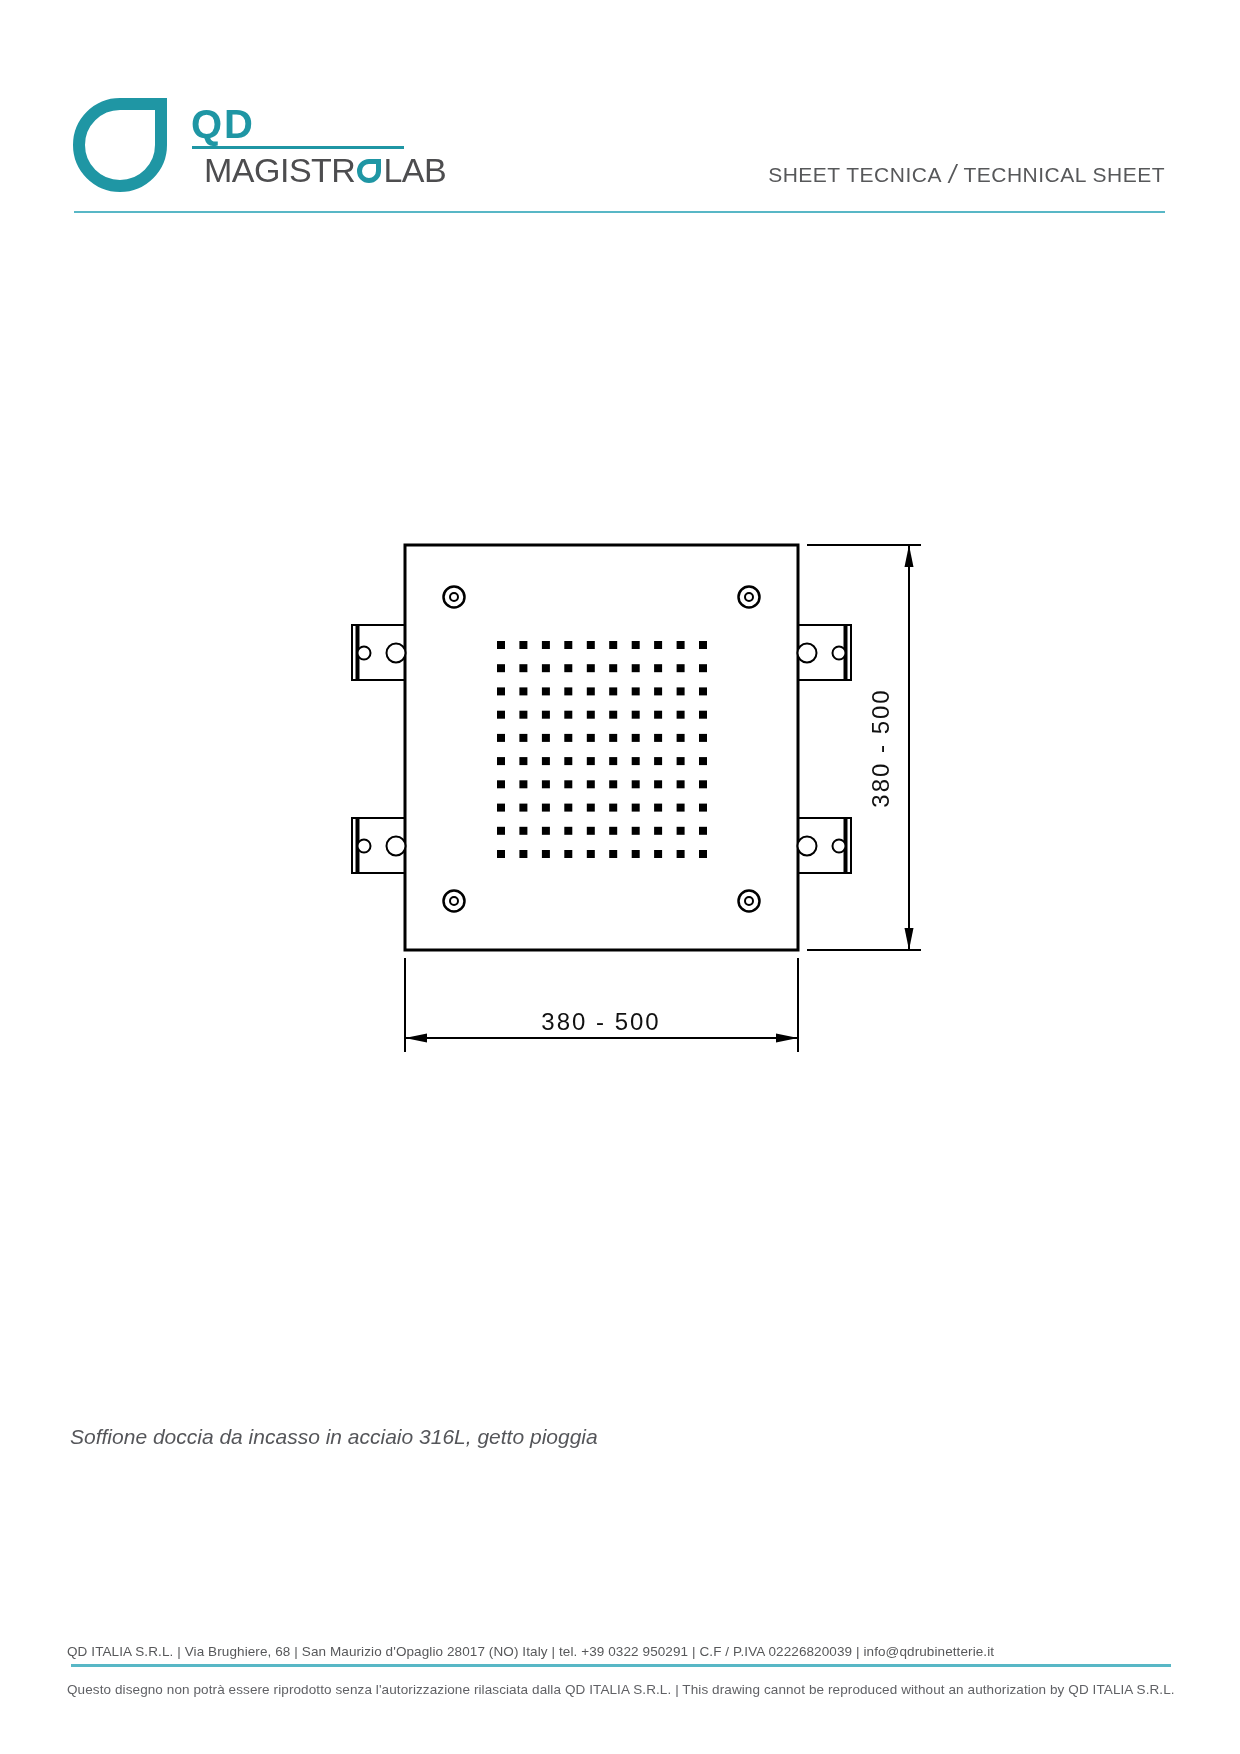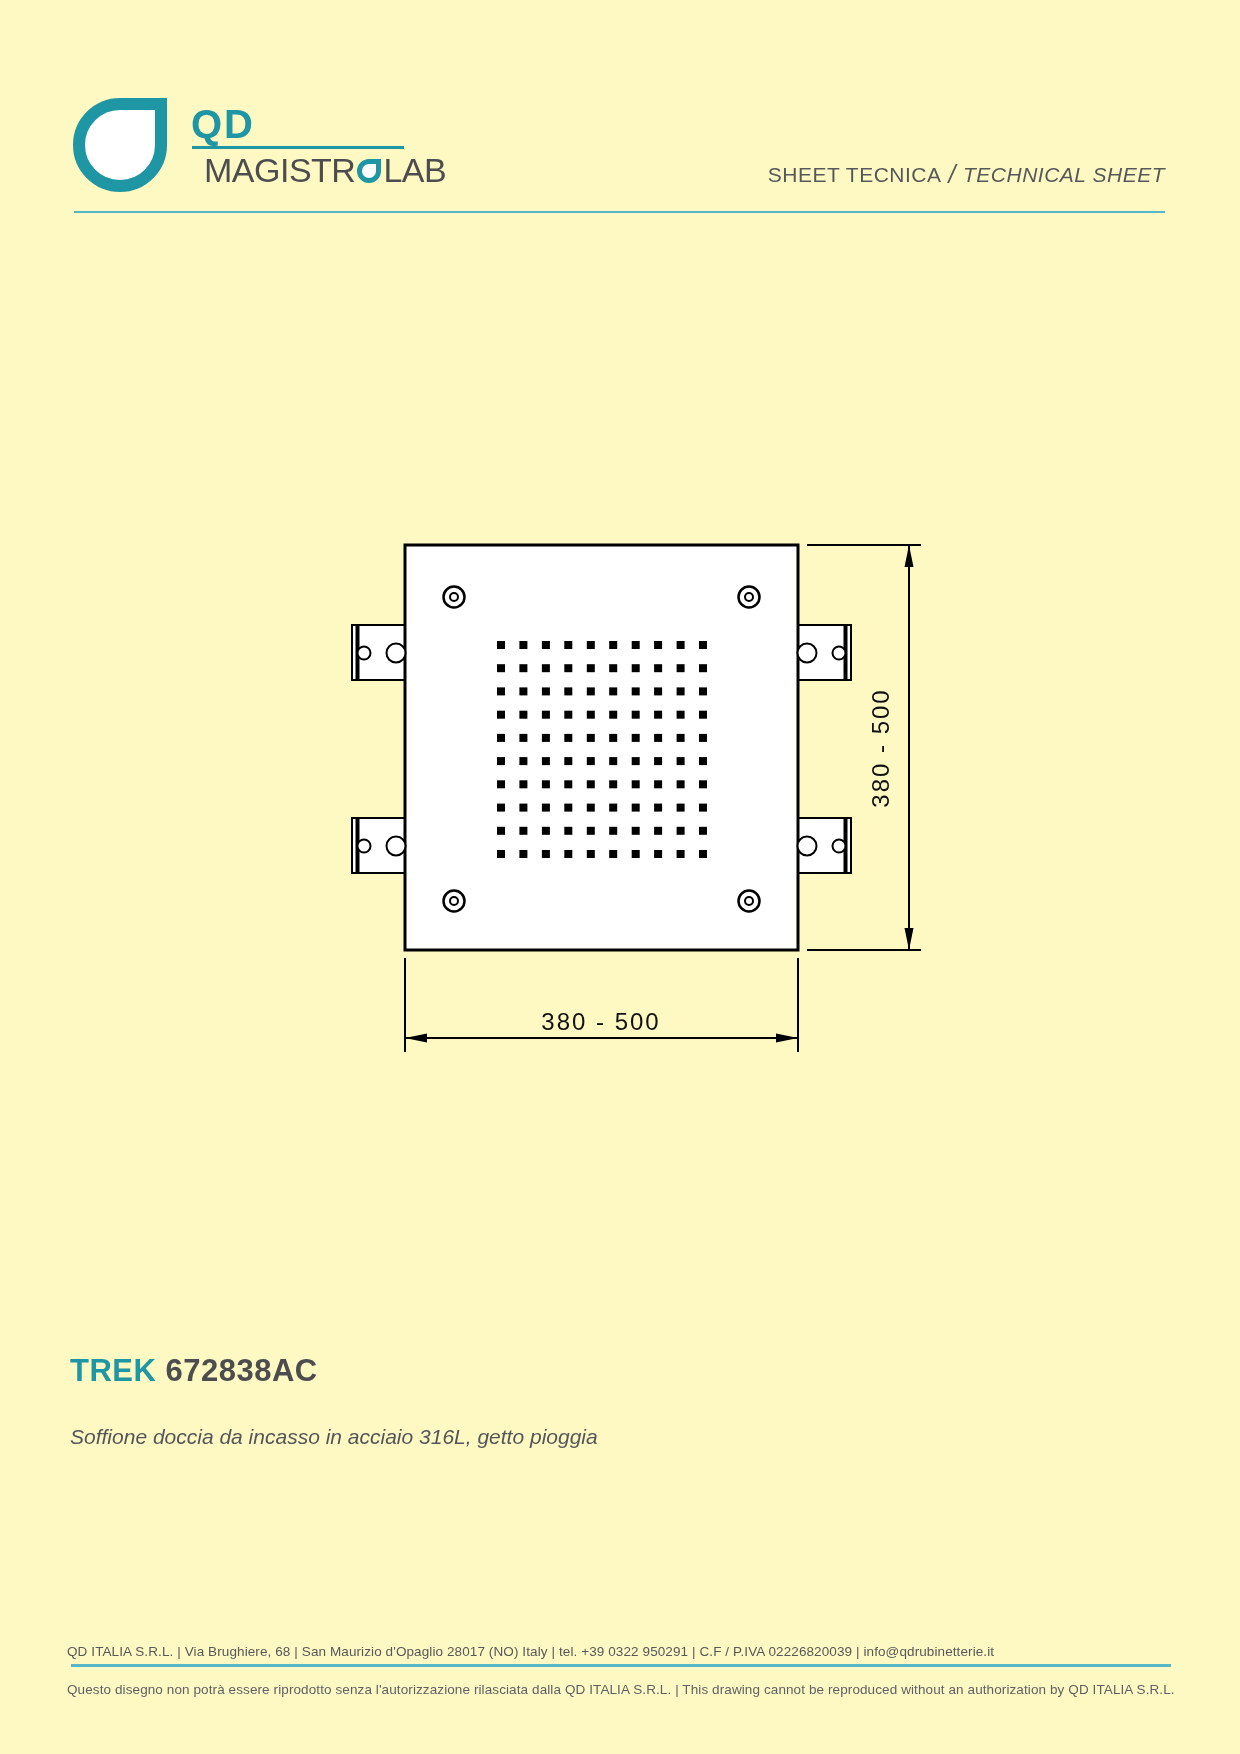--- a/index.html
+++ b/index.html
@@ -1,17 +1,17 @@
 <!DOCTYPE html>
 <html style="--teal: #1F96A4; --divider_teal: #58B7C6; --text_dark: #4D4D4F; --text_gray: #57585A; --line: #000000;"><head>
 <meta charset="utf-8">
 <style>
   html,body{margin:0;padding:0;background:#e8e8e8;}
   .page{
-    position:relative;width:1240px;height:1754px;background:#fef9c3;
+    position:relative;width:1240px;height:1754px;background:#ffffff;
     font-family:"Liberation Sans",sans-serif;overflow:hidden;margin:0 auto;
   }
   
   .drop-icon{
     position:absolute;left:73px;top:98px;width:70px;height:70px;
     border:12px solid var(--teal,#1F96A4);
     border-radius:50% 0 50% 50%;
     background:#fff;
   }
   .logo-qd{
@@ -30,21 +30,21 @@
     display:inline-block;width:14px;height:14px;
     border:5px solid var(--teal,#1F96A4);
     border-radius:50% 0 50% 50%;
     margin:0 2px;vertical-align:-1px;background:#fff;
   }
   .sheet-label{
     position:absolute;top:160px;right:75px;font-size:21px;
     color:var(--text_gray,#57585A);letter-spacing:0.5px;white-space:nowrap;
   }
   .sheet-label .slash{font-style:italic;font-size:25px;margin:0 7px;vertical-align:-1px;}
-  .sheet-label .en{font-style:italic;}
+  .sheet-label .en{}
   .rule{position:absolute;background:var(--divider_teal,#58B7C6);}
   .rule-top{left:74px;top:211px;width:1091px;height:2px;}
   .rule-bottom{left:71px;top:1664px;width:1100px;height:3px;}
   
   .drawing{position:absolute;left:0;top:0;}
   
   .product-title{
     position:absolute;left:70px;top:1353px;font-size:31px;font-weight:700;
     letter-spacing:0.5px;white-space:nowrap;
   }
@@ -242,21 +242,20 @@
     <g stroke="#000" stroke-width="2" fill="#000">
       <line x1="405" y1="958" x2="405" y2="1052"></line>
       <line x1="798" y1="958" x2="798" y2="1052"></line>
       <line x1="405" y1="1038" x2="798" y2="1038"></line>
       <polygon points="405,1038 427,1033.5 427,1042.5" stroke="none"></polygon>
       <polygon points="798,1038 776,1033.5 776,1042.5" stroke="none"></polygon>
       <text x="601" y="1030" text-anchor="middle" font-size="24" letter-spacing="2" fill="#111" stroke="none">380 - 500</text>
     </g>
   </svg>
 
-  <div class="product-title"><span class="series">TREK</span> <span class="code">672838AC</span></div>
 
   <div class="product-desc">
     <div>Soffione doccia da incasso in acciaio 316L, getto pioggia</div>
   </div>
 
   <div class="footer-company">QD ITALIA S.R.L. | Via Brughiere, 68 | San Maurizio d'Opaglio 28017 (NO) Italy | tel. +39 0322 950291 | C.F / P.IVA 02226820039 | info@qdrubinetterie.it</div>
   <div class="rule rule-bottom"></div>
   <div class="footer-disclaimer">Questo disegno non potrà essere riprodotto senza l'autorizzazione rilasciata dalla QD ITALIA S.R.L. | This drawing cannot be reproduced without an authorization by QD ITALIA S.R.L.</div>
 
 </div>

